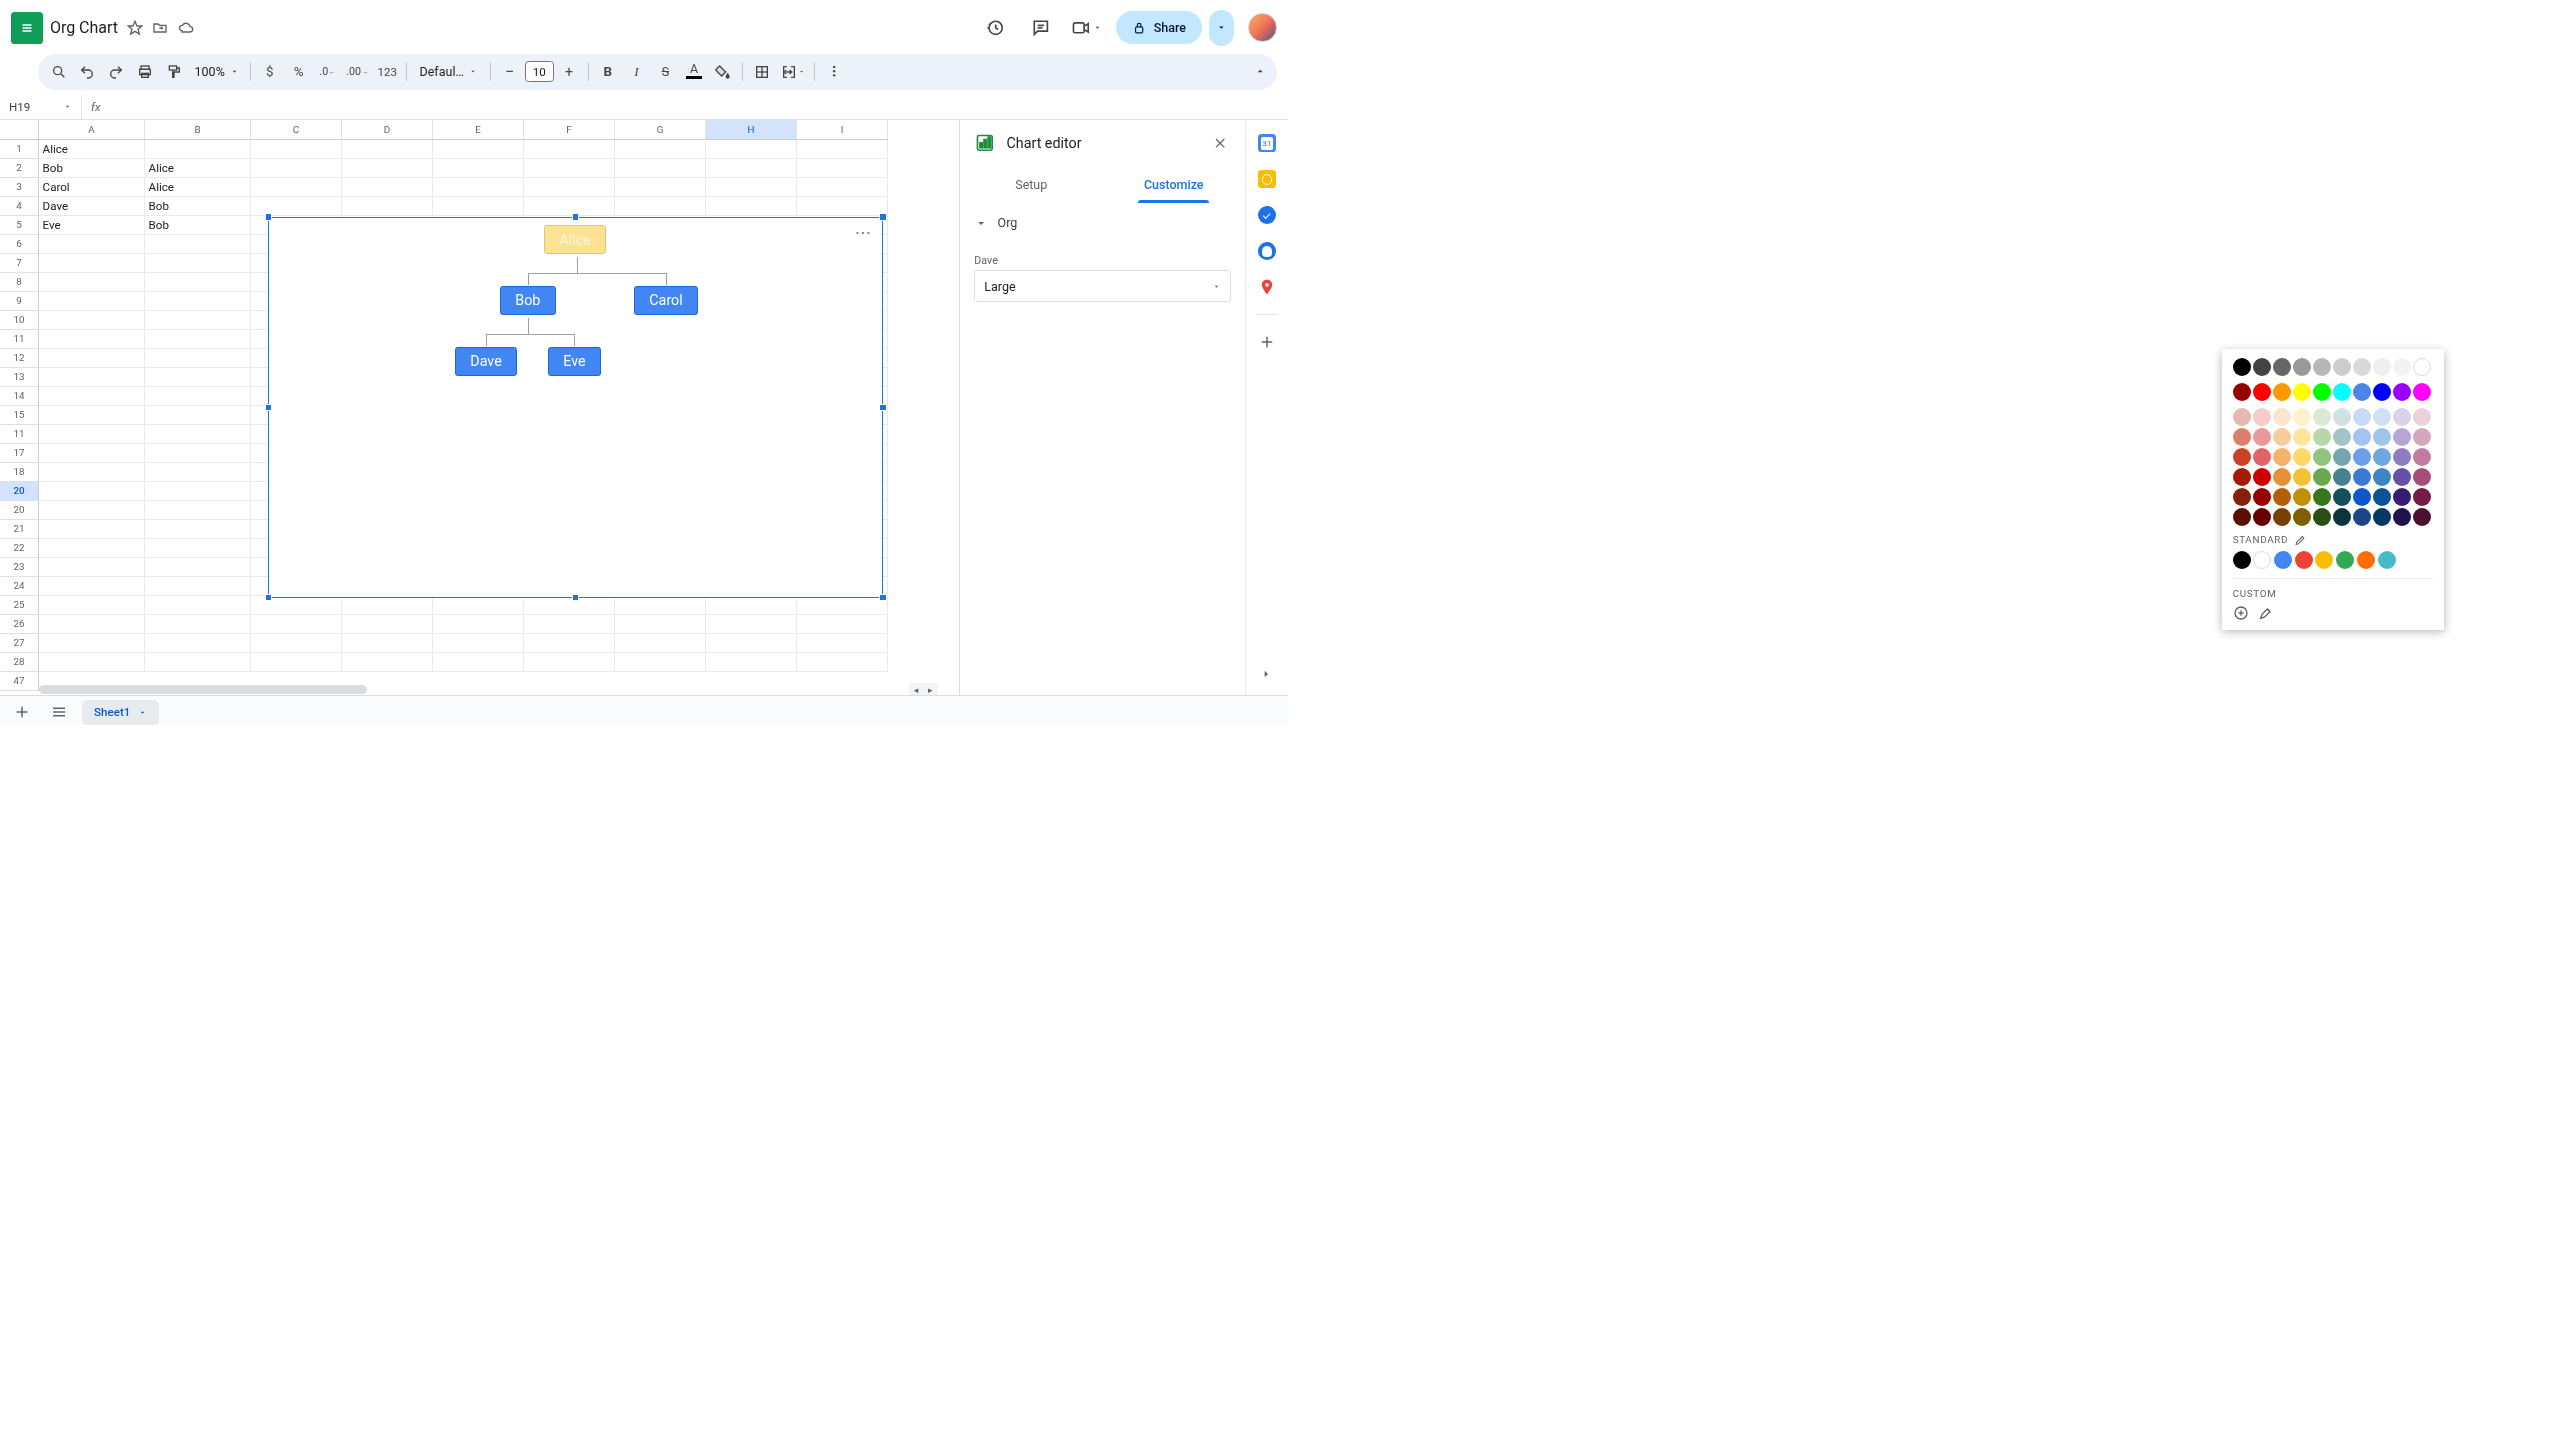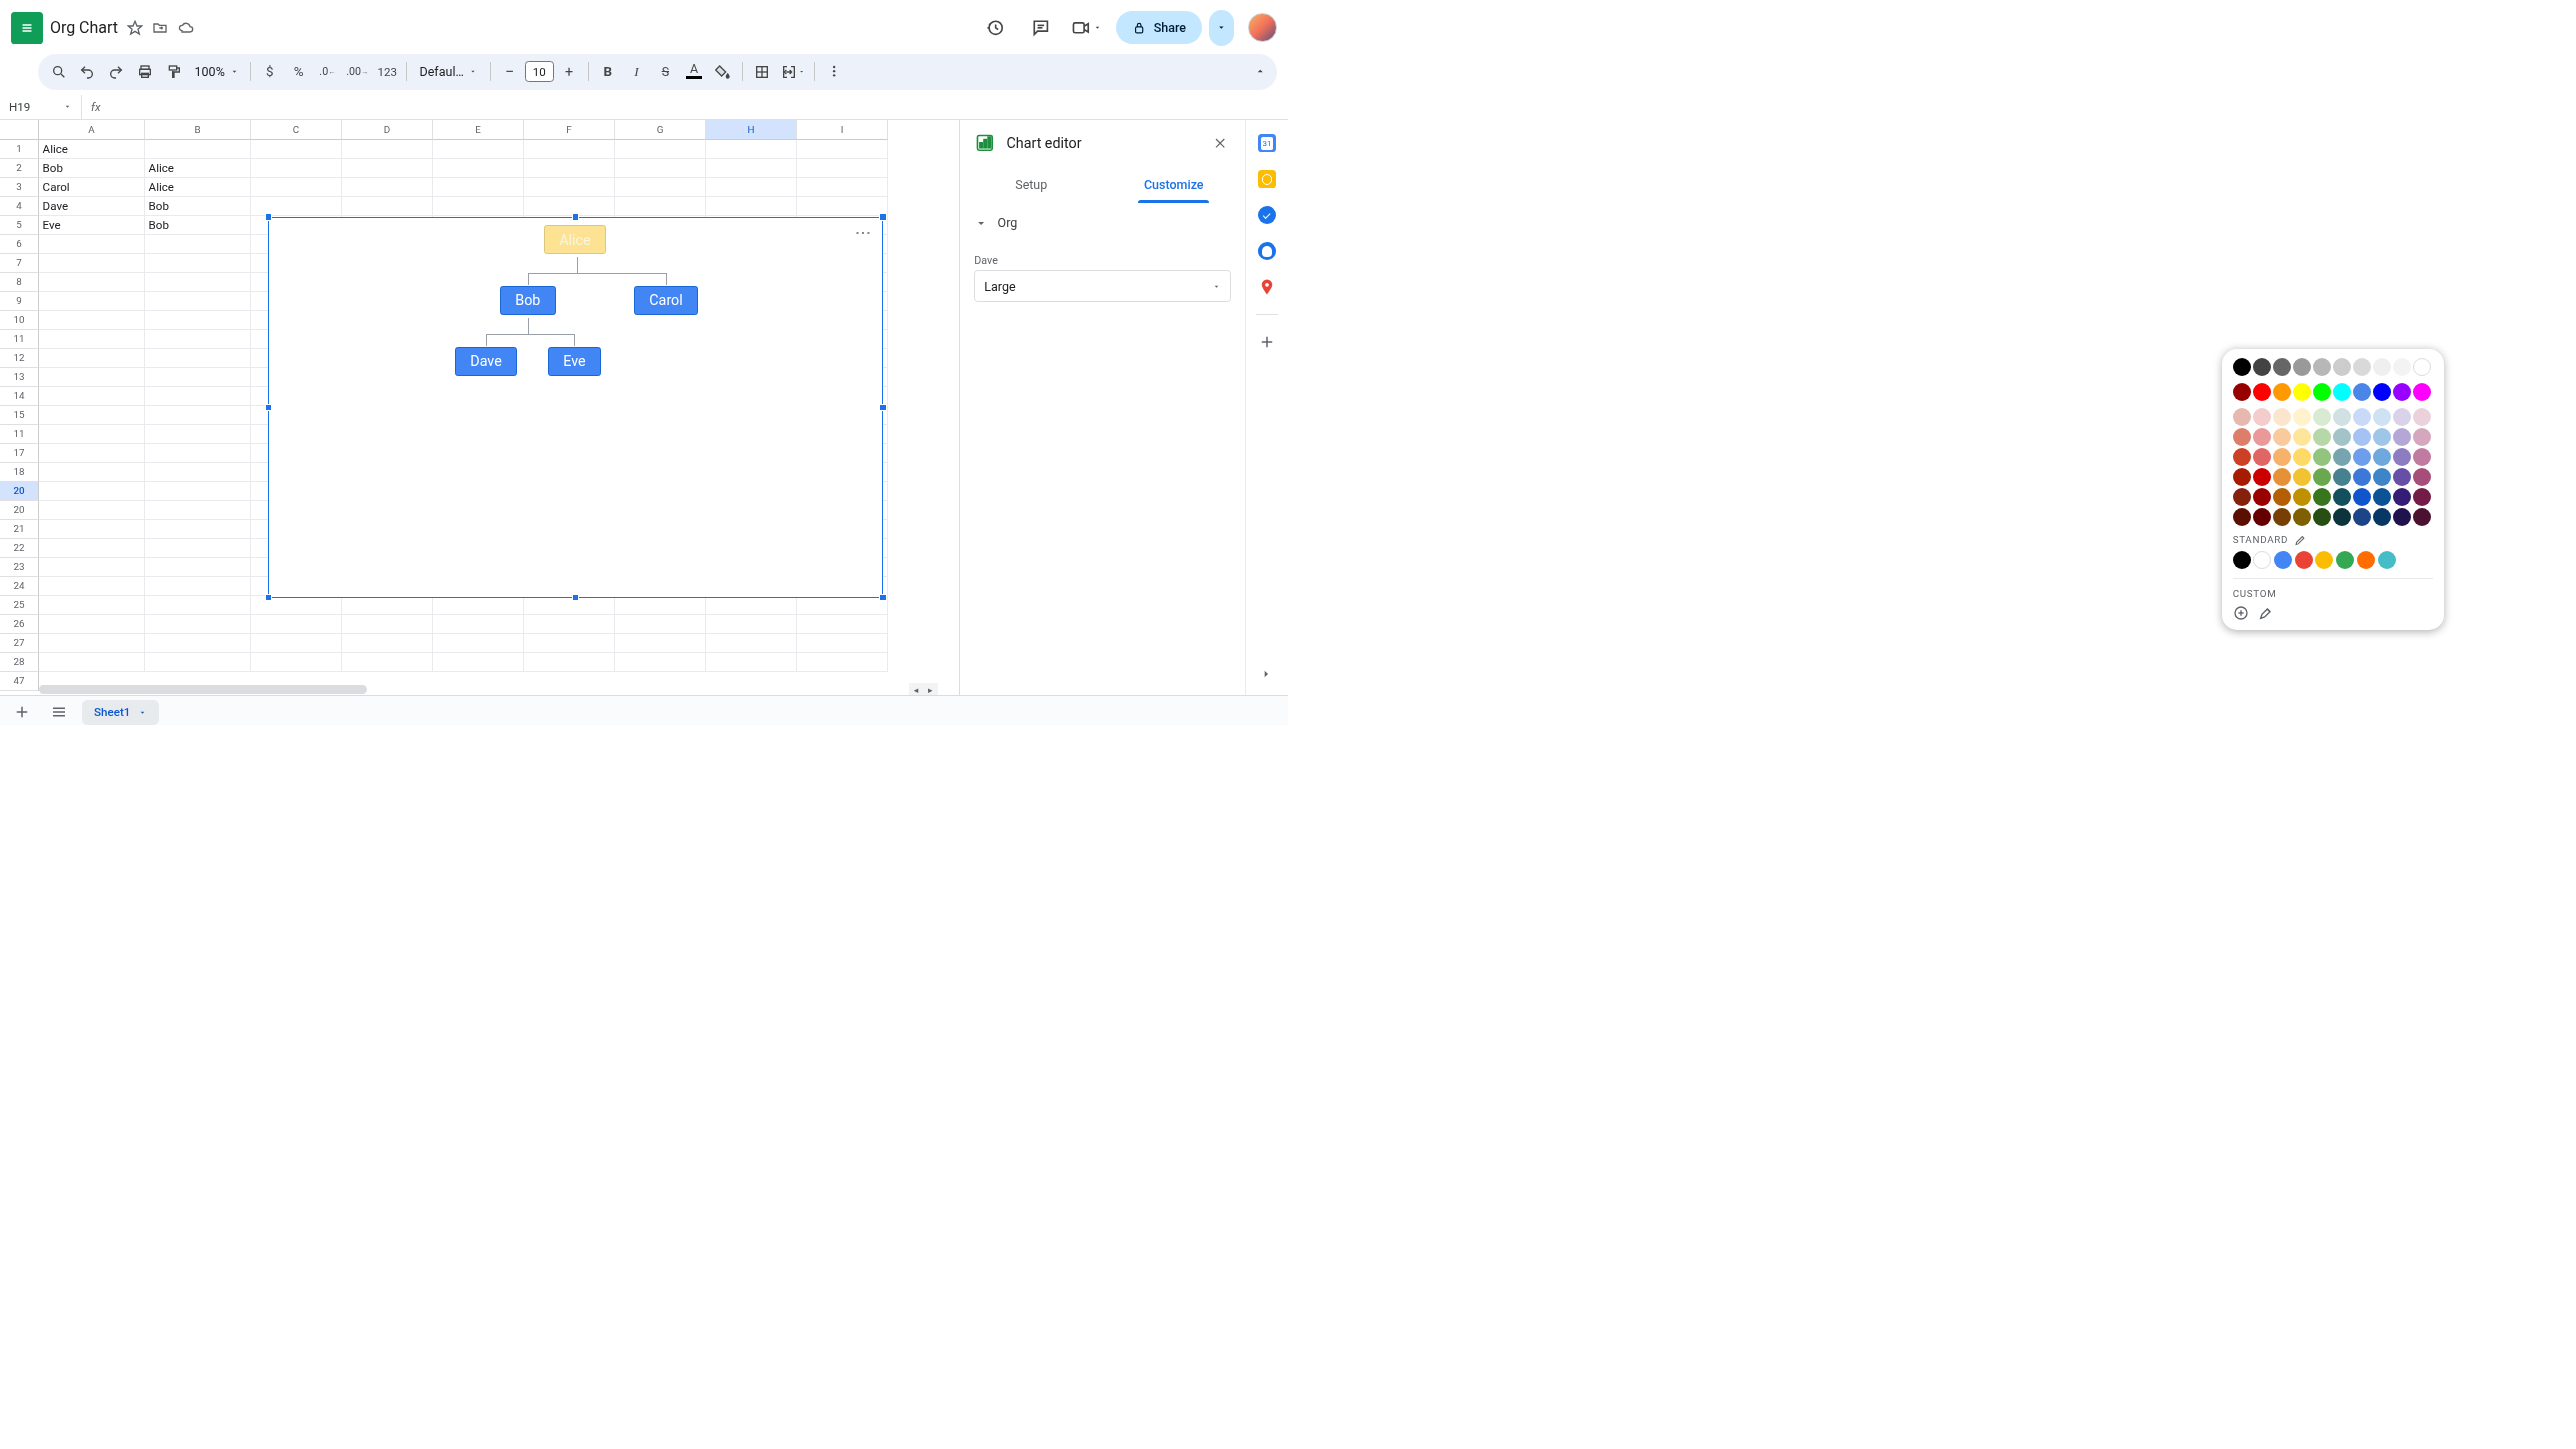--- a/index.html
+++ b/index.html
@@ -74,21 +74,21 @@
 .section-head { display:flex; align-items:center; gap:9px; font-size:12.5px; cursor:pointer; color:#3c4043; }
 .section-body { padding:12.5px 0 0 0; }
 .field-label { font-size:10.7px; color:#5f6368; margin:10.7px 0 3.6px 0; }
 .select-box { border:0.9px solid #dadce0; border-radius:3.6px; height:32px; display:flex; align-items:center; padding:0 9px; font-size:12.5px; justify-content:space-between; cursor:pointer; }
 .color-chip-row { display:flex; gap:14.3px; }
 .color-well { border:0.9px solid #dadce0; border-radius:3.6px; height:32px; width:55px; display:flex; align-items:center; padding:0 5.4px; gap:3.6px; cursor:pointer; }
 .color-well.open { background:#e8f0fe; }
 .swatch { width:18px; height:18px; border-radius:50%; border:0.9px solid rgba(0,0,0,.2); }
 
 
-.color-popup { position:absolute; right:132px; top:349px; width:222px; background:#fff; border-radius:15px; box-shadow:0 1.8px 9px rgba(0,0,0,.3); padding:9px 10.7px; z-index:50; }
+.color-popup { position:absolute; right:132px; top:349px; width:222px; background:#fff; border-radius:0; box-shadow:0 1.8px 9px rgba(0,0,0,.3); padding:9px 10.7px; z-index:50; }
 .swatch-grid { display:flex; flex-wrap:wrap; gap:2px; margin-bottom:7.2px; }
 .swatch-grid .sw { width:18px; height:18px; border-radius:50%; cursor:pointer; }
 .cp-label { font-size:9.8px; letter-spacing:0.7px; color:#5f6368; margin:5.4px 0; display:flex; align-items:center; gap:5.4px; }
 .std-row { display:flex; gap:2.7px; }
 .std-row .sw { width:18px; height:18px; border-radius:50%; cursor:pointer; }
 .custom-row { display:flex; gap:9px; align-items:center; color:#5f6368; }
 
 
 .rightrail { width:43px; border-left:0.9px solid #e8eaed; display:flex; flex-direction:column; align-items:center; padding-top:14.3px; gap:18px; }
 .rail-ic { width:18px; height:18px; border-radius:3.6px; }

